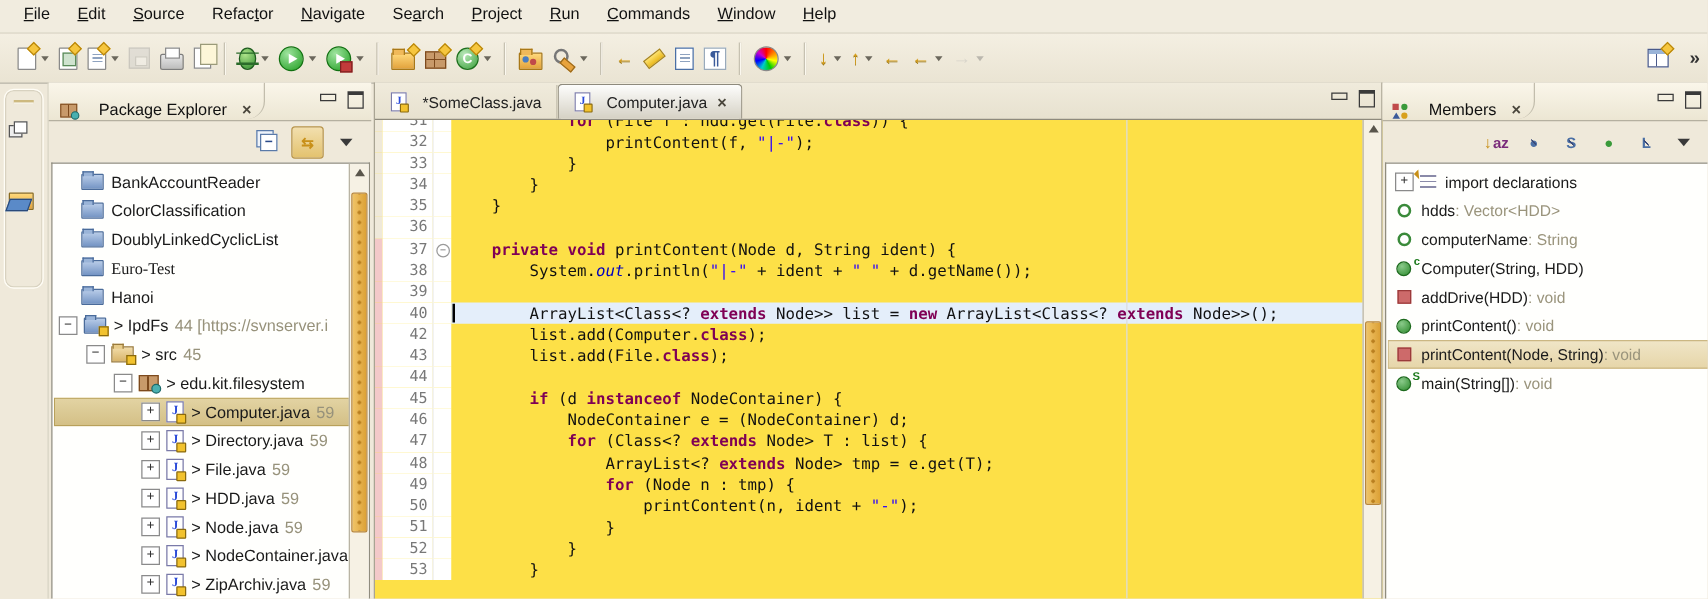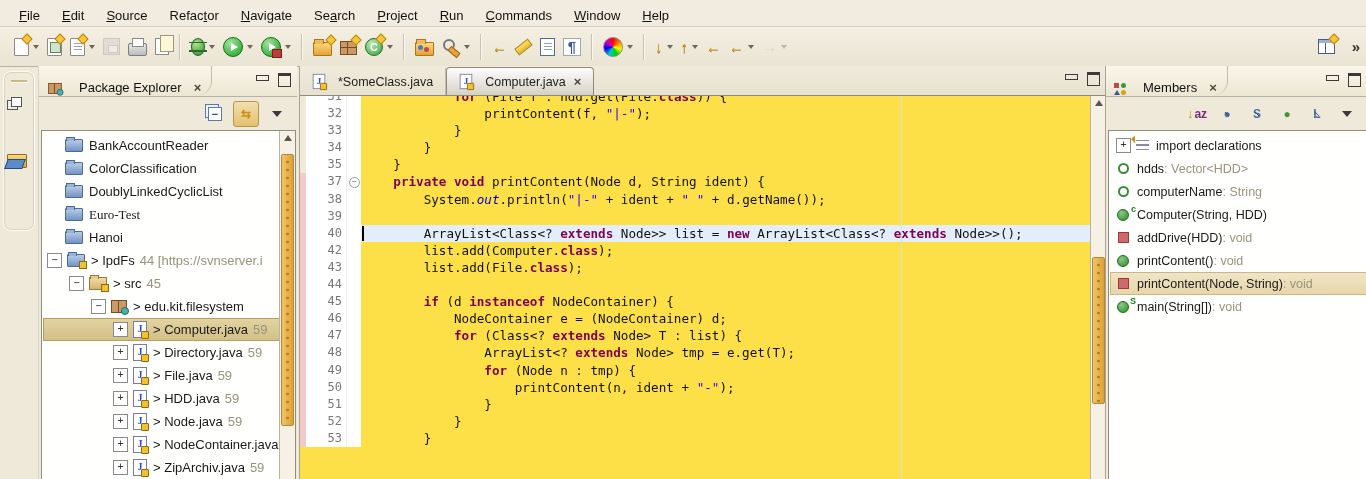--- a/index.html
+++ b/index.html
@@ -1,20 +1,20 @@
 <!DOCTYPE html>
 <html><head>
 <meta charset="utf-8">
 <style>
   html,body{margin:0;padding:0;}
   body{width:1366px;height:479px;overflow:hidden;background:#efe9da;
        font-family:"Liberation Sans",sans-serif;font-size:13px;color:#111;
        position:relative;-webkit-font-smoothing:antialiased;}
   
-  #menubar{height:26px;display:flex;align-items:flex-end;padding-left:10px;gap:4px;
+  #menubar{height:26px;display:flex;align-items:flex-start;padding-left:10px;gap:4px;
            background:#f1ecdf;border-bottom:1px solid #d6d1c2;}
   .menu-item{padding:3px 9px;cursor:default;}
   .menu-item u{text-decoration:underline;}
   
   #toolbar{height:39px;display:flex;align-items:center;background:linear-gradient(#f4efe2,#eae4d3);
            border-bottom:1px solid #b7b3a6;padding-left:6px;position:relative;}
   .tb-group{display:flex;align-items:center;gap:2px;padding:0 5px;}
   .tb-sep{width:1px;height:26px;background:#c6c1b1;border-right:1px solid #fbf8ef;margin:0 2px;}
   .ti{display:flex;align-items:center;justify-content:center;height:28px;padding:0 3px;border-radius:3px;position:relative;}
   .ti.disabled{opacity:.38;filter:grayscale(.9);}
@@ -478,20 +478,21 @@
         <span class="btn-max"></span>
       </span>
     </div>
     <div id="code-area">
       <div id="code-lines">
           <div class="code-line"><span class="diffcell"></span><span class="numcell">31</span><span class="foldcell"></span><span class="textcell"><span>            </span><span class="kw">for</span><span> (File f : hdd.get(File.</span><span class="kw">class</span><span>)) {</span></span></div>
           <div class="code-line"><span class="diffcell"></span><span class="numcell">32</span><span class="foldcell"></span><span class="textcell"><span>                printContent(f, </span><span class="str">"|-"</span><span>);</span></span></div>
           <div class="code-line"><span class="diffcell"></span><span class="numcell">33</span><span class="foldcell"></span><span class="textcell"><span>            }</span></span></div>
           <div class="code-line"><span class="diffcell"></span><span class="numcell">34</span><span class="foldcell"></span><span class="textcell"><span>        }</span></span></div>
           <div class="code-line"><span class="diffcell"></span><span class="numcell">35</span><span class="foldcell"></span><span class="textcell"><span>    }</span></span></div>
+          <div class="code-line"><span class="diffcell"></span><span class="numcell">36</span><span class="foldcell"></span><span class="textcell"></span></div>
           <div class="code-line"><span class="diffcell changed"></span><span class="numcell">37</span><span class="foldcell"><span class="foldminus">−</span></span><span class="textcell"><span>    </span><span class="kw">private</span><span> </span><span class="kw">void</span><span> printContent(Node d, String ident) {</span></span></div>
           <div class="code-line"><span class="diffcell changed"></span><span class="numcell">38</span><span class="foldcell"></span><span class="textcell"><span>        System.</span><span class="stat">out</span><span>.println(</span><span class="str">"|-"</span><span> + ident + </span><span class="str">" "</span><span> + d.getName());</span></span></div>
           <div class="code-line"><span class="diffcell changed"></span><span class="numcell">39</span><span class="foldcell"></span><span class="textcell"></span></div>
           <div class="code-line current"><span class="diffcell changed"></span><span class="numcell">40</span><span class="foldcell"></span><span class="textcell"><span class="cursor"></span><span>        ArrayList&lt;Class&lt;? </span><span class="kw">extends</span><span> Node&gt;&gt; list = </span><span class="kw">new</span><span> ArrayList&lt;Class&lt;? </span><span class="kw">extends</span><span> Node&gt;&gt;();</span></span></div>
           <div class="code-line"><span class="diffcell changed"></span><span class="numcell">42</span><span class="foldcell"></span><span class="textcell"><span>        list.add(Computer.</span><span class="kw">class</span><span>);</span></span></div>
           <div class="code-line"><span class="diffcell changed"></span><span class="numcell">43</span><span class="foldcell"></span><span class="textcell"><span>        list.add(File.</span><span class="kw">class</span><span>);</span></span></div>
           <div class="code-line"><span class="diffcell changed"></span><span class="numcell">44</span><span class="foldcell"></span><span class="textcell"></span></div>
           <div class="code-line"><span class="diffcell changed"></span><span class="numcell">45</span><span class="foldcell"></span><span class="textcell"><span>        </span><span class="kw">if</span><span> (d </span><span class="kw">instanceof</span><span> NodeContainer) {</span></span></div>
           <div class="code-line"><span class="diffcell changed"></span><span class="numcell">46</span><span class="foldcell"></span><span class="textcell"><span>            NodeContainer e = (NodeContainer) d;</span></span></div>
           <div class="code-line"><span class="diffcell changed"></span><span class="numcell">47</span><span class="foldcell"></span><span class="textcell"><span>            </span><span class="kw">for</span><span> (Class&lt;? </span><span class="kw">extends</span><span> Node&gt; T : list) {</span></span></div>

